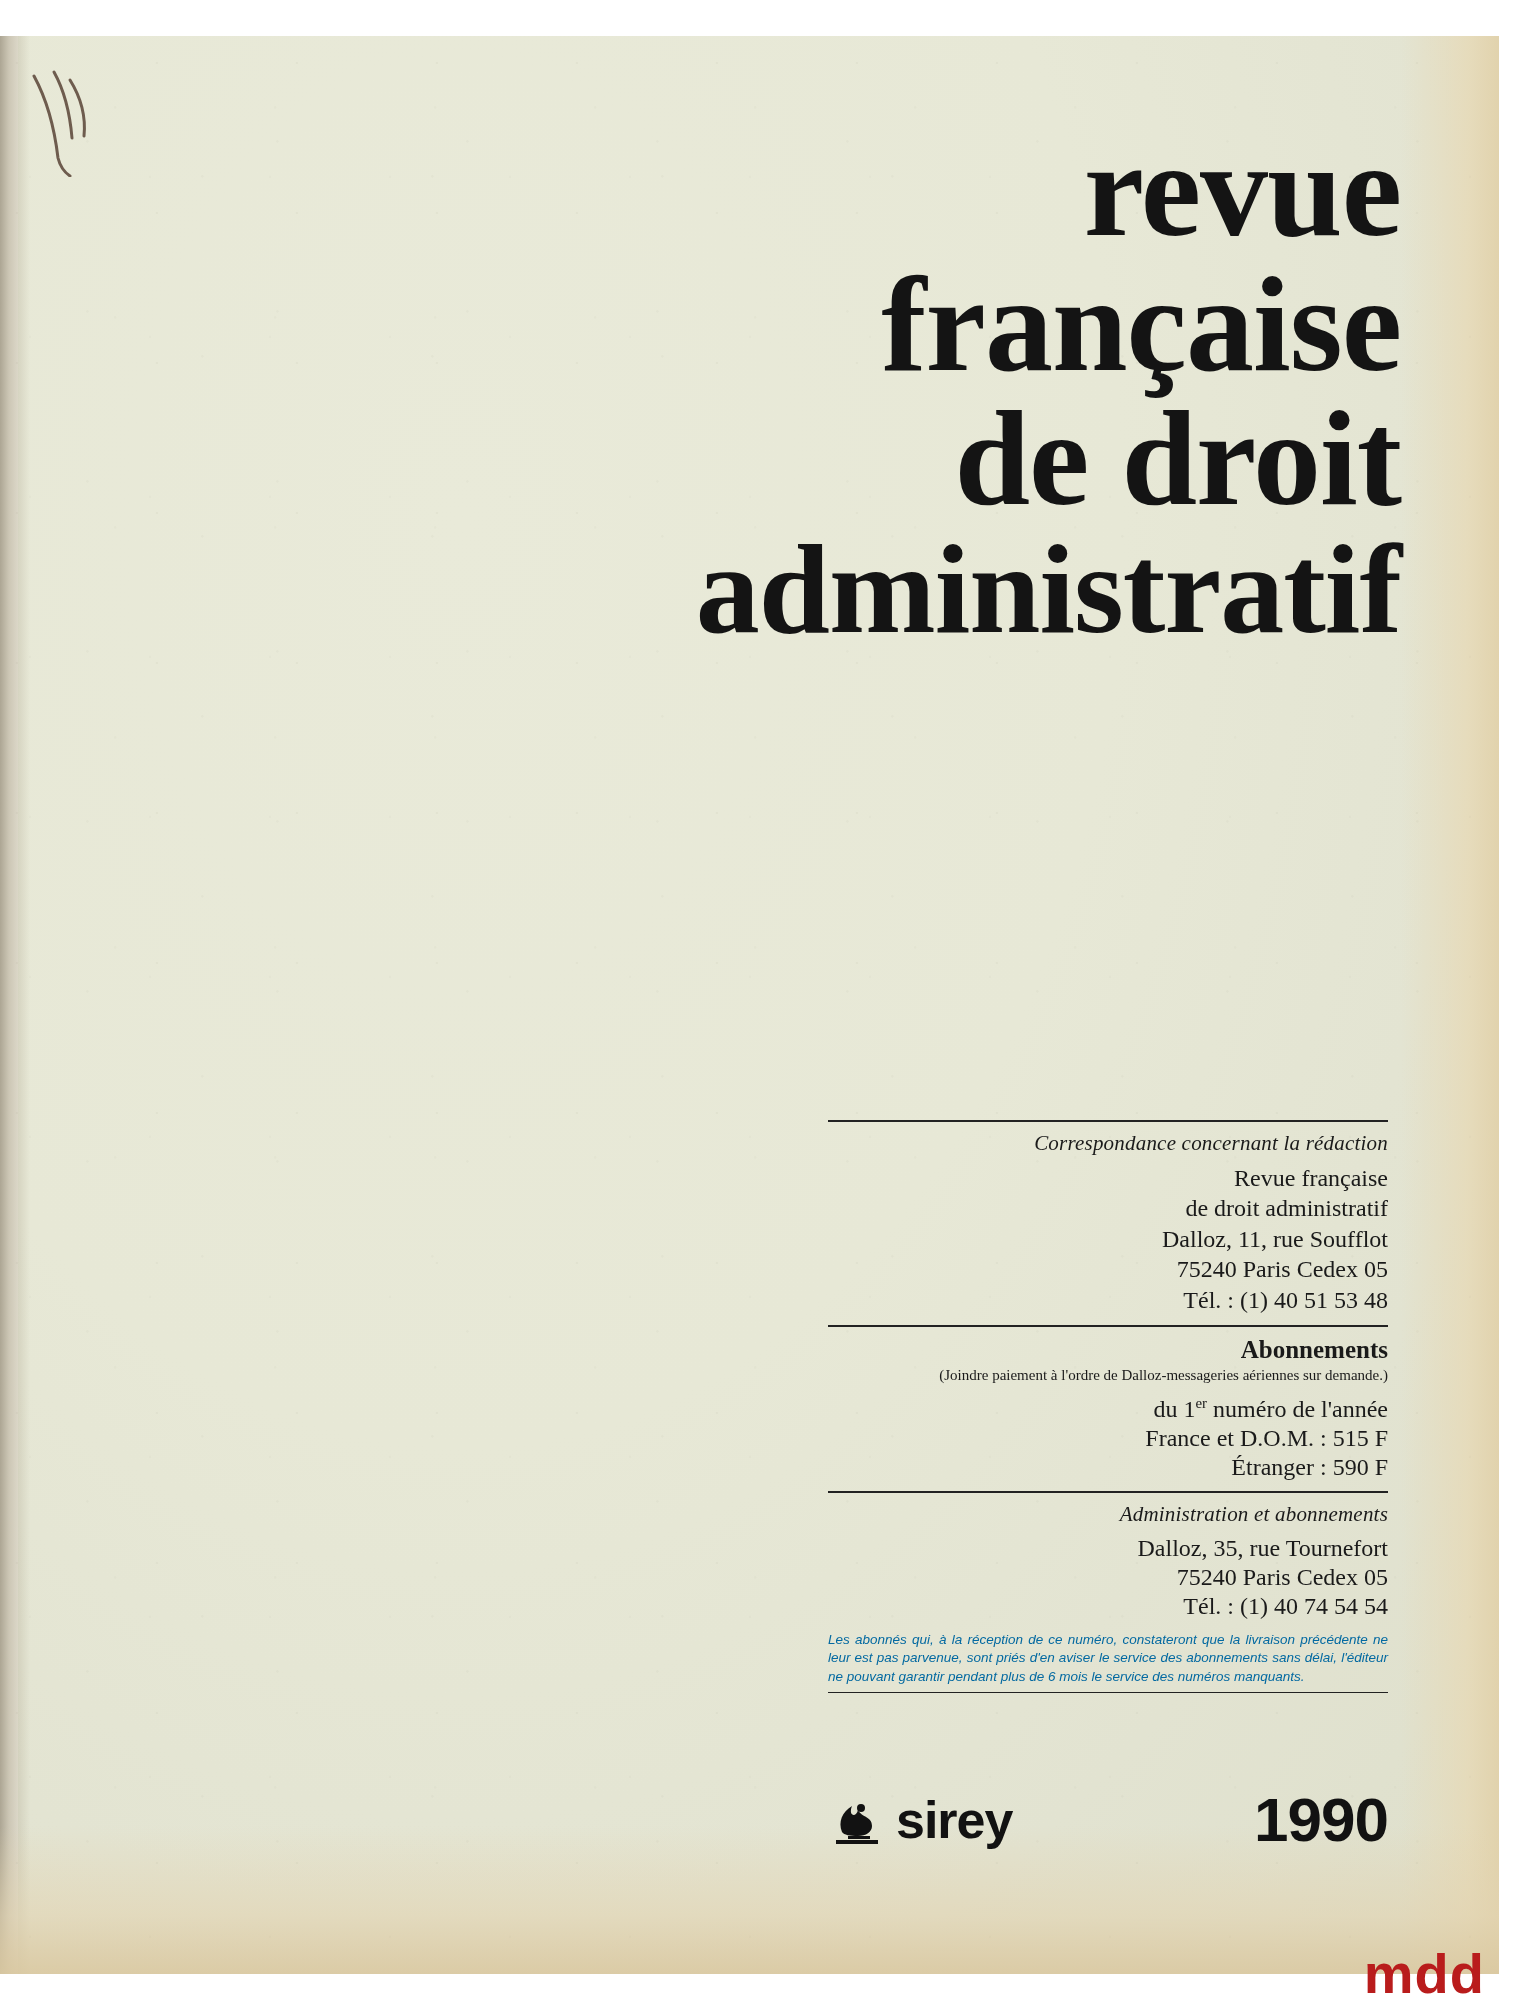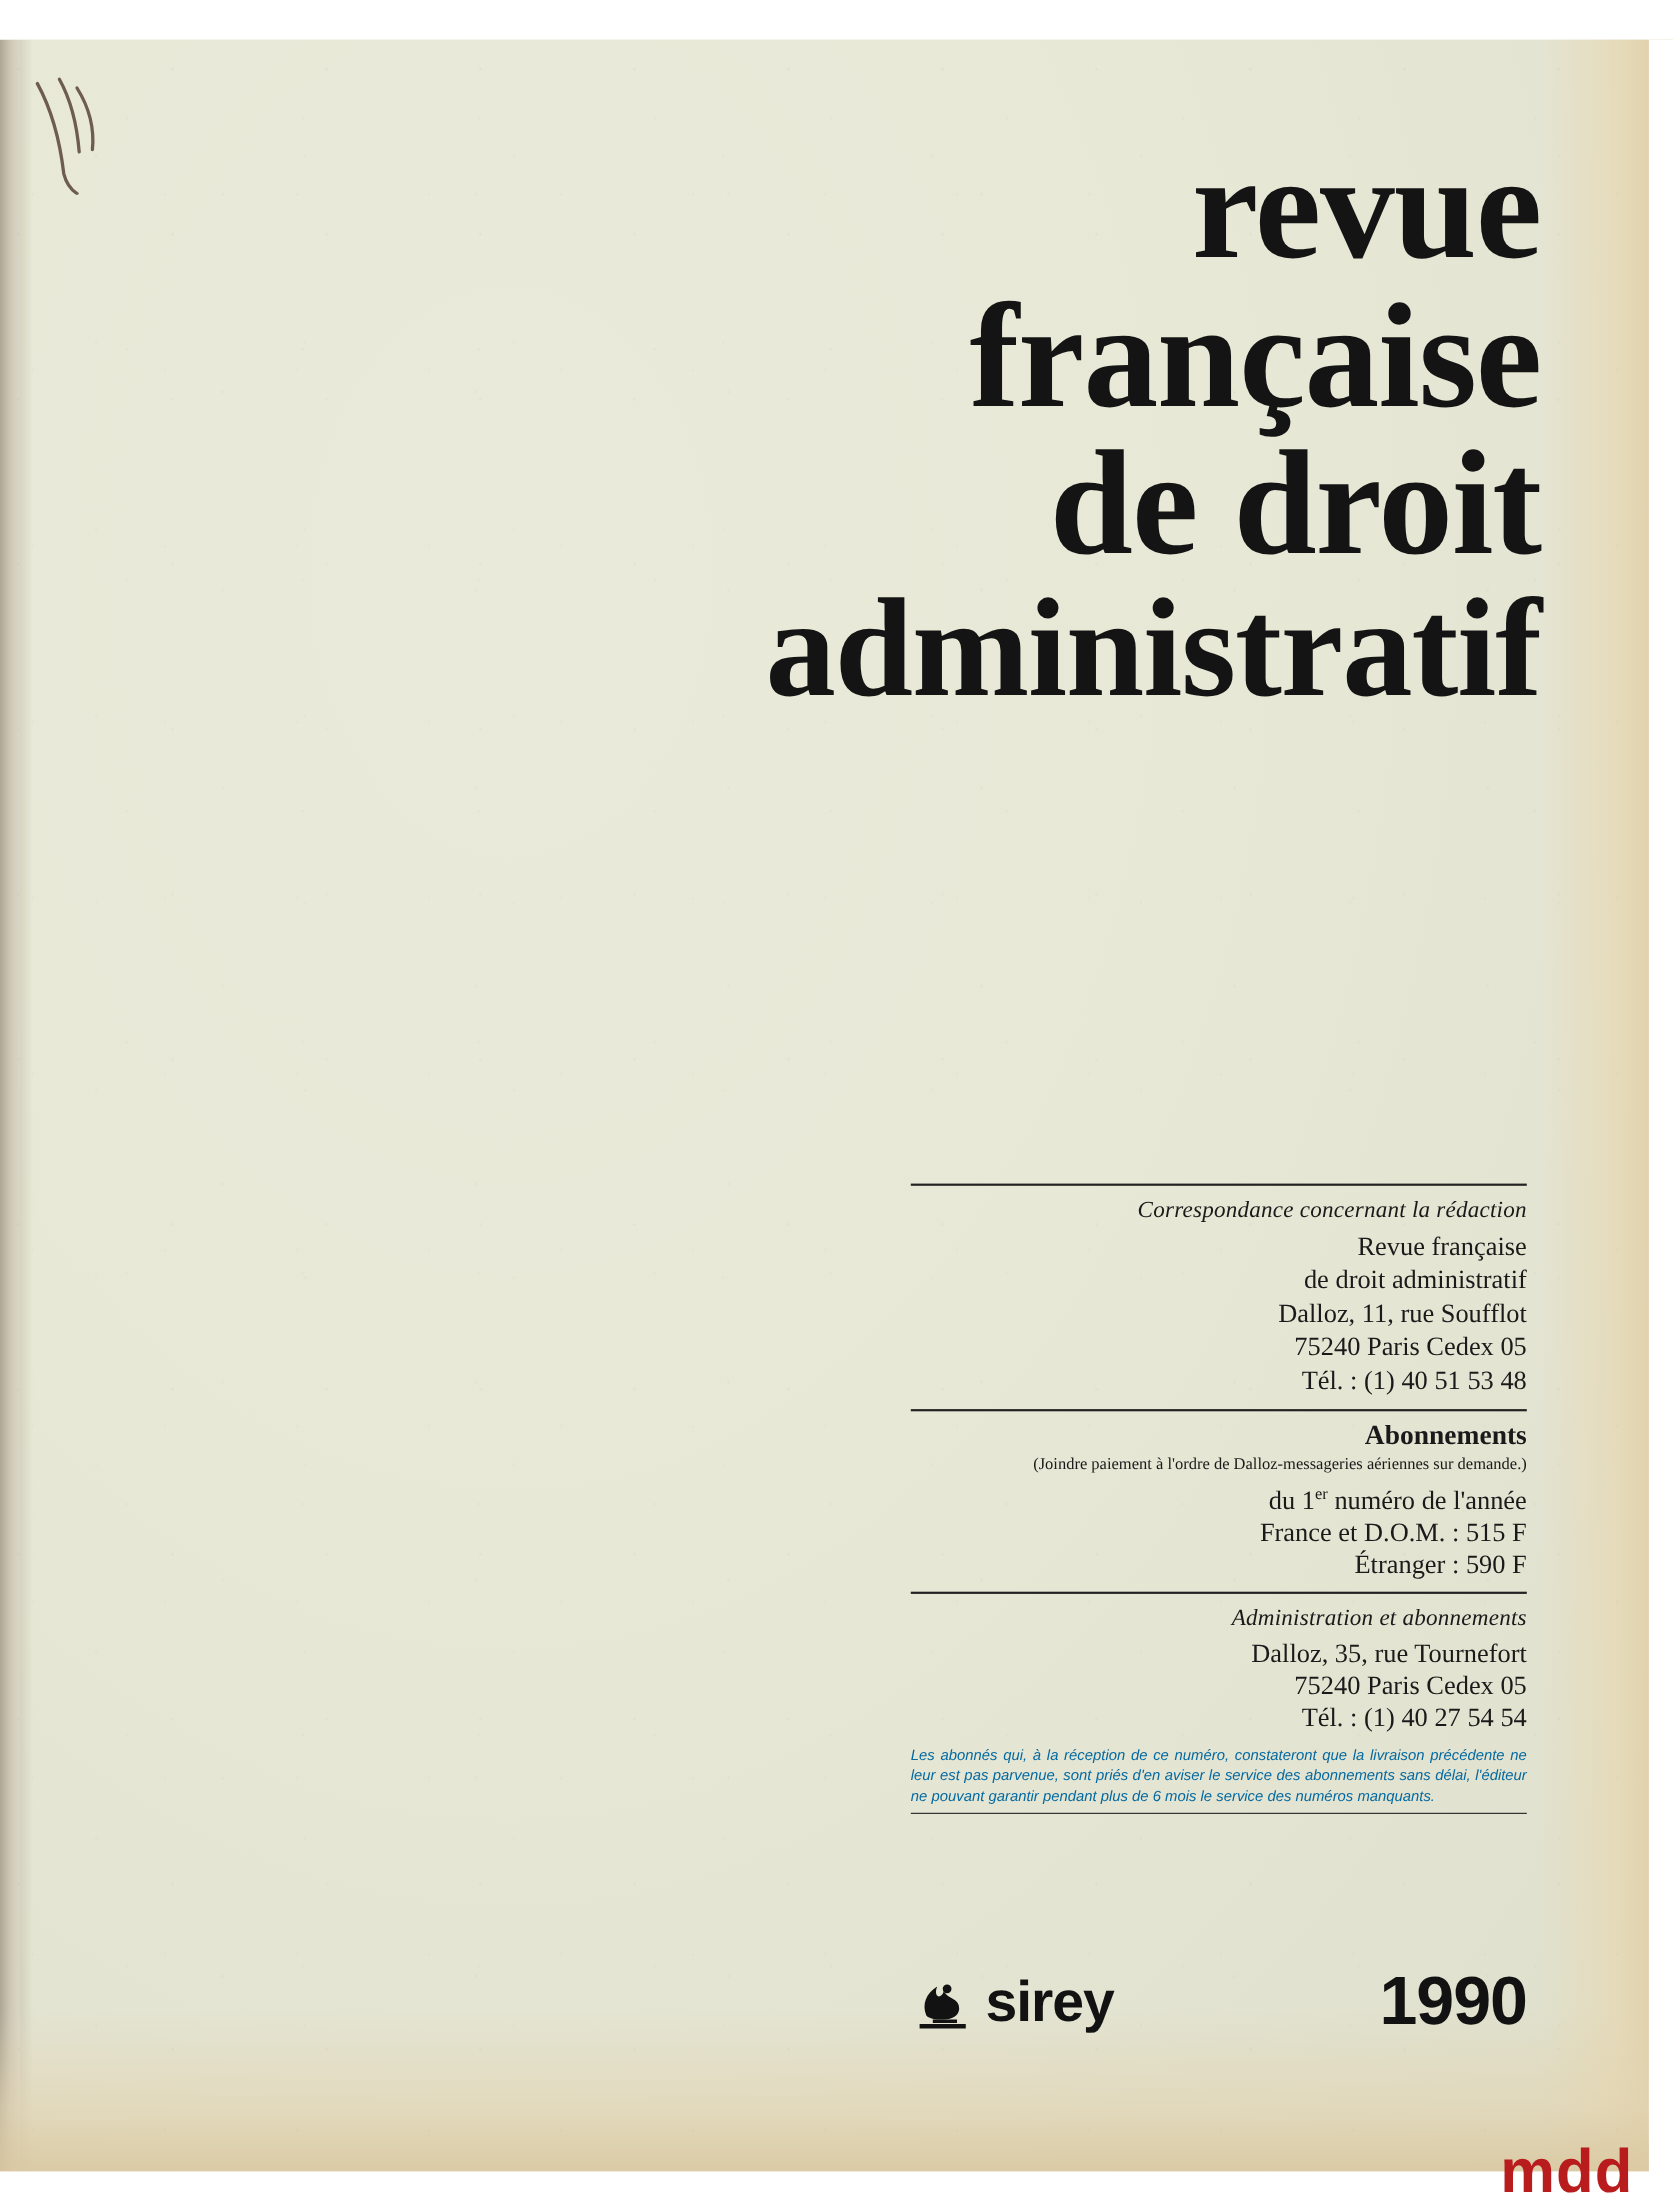--- a/index.html
+++ b/index.html
@@ -120,21 +120,21 @@
   }
   .ml1 { font-size: 136px; }
   .ml2 { font-size: 136px; margin-top: 6px; }
   .ml3 { font-size: 136px; margin-top: 6px; }
   .ml4 { font-size: 128px; margin-top: 8px; }
 
   
   .info {
     position: absolute;
     left: 828px;
-    top: 1040px;
+    top: 1084px;
     width: 560px;
     text-align: right;
     color: #1a1a1a;
   }
   .rule {
     border: 0;
     border-top: 2px solid #222;
     margin: 0 0 9px 0;
   }
   .rule.thin { border-top-width: 1.5px; }
@@ -274,21 +274,21 @@
       <div class="ln tight">France et D.O.M. : 515 F</div>
       <div class="ln tight">Étranger : 590 F</div>
     </div>
 
     <hr class="rule">
 
     <div class="sec">
       <div class="it">Administration et abonnements</div>
       <div class="ln tight">Dalloz, 35, rue Tournefort</div>
       <div class="ln tight">75240 Paris Cedex 05</div>
-      <div class="ln tight">Tél. : (1) 40 27 54 54</div>
+      <div class="ln tight">Tél. : (1) 40 74 54 54</div>
     </div>
 
     <div class="legal">Les abonnés qui, à la réception de ce numéro, constateront que la livraison précédente ne leur est pas parvenue, sont priés d'en aviser le service des abonnements sans délai, l'éditeur ne pouvant garantir pendant plus de 6 mois le service des numéros manquants.</div>
 
     <hr class="rule thin">
   </div>
 
   <div class="footer-row">
     <div class="publisher">
       <svg width="58" height="56" viewBox="0 0 58 56">

